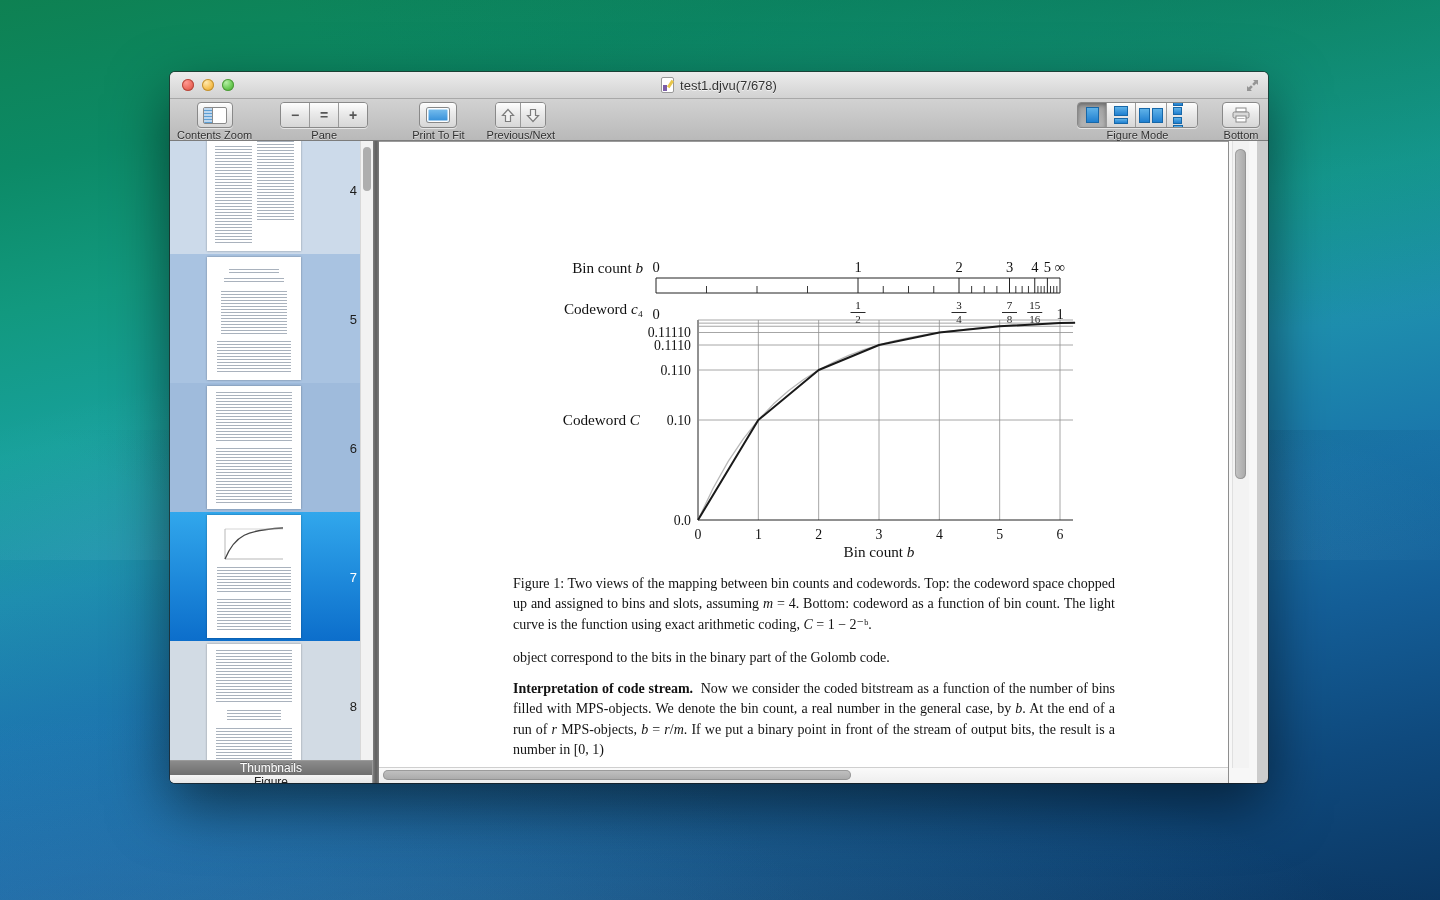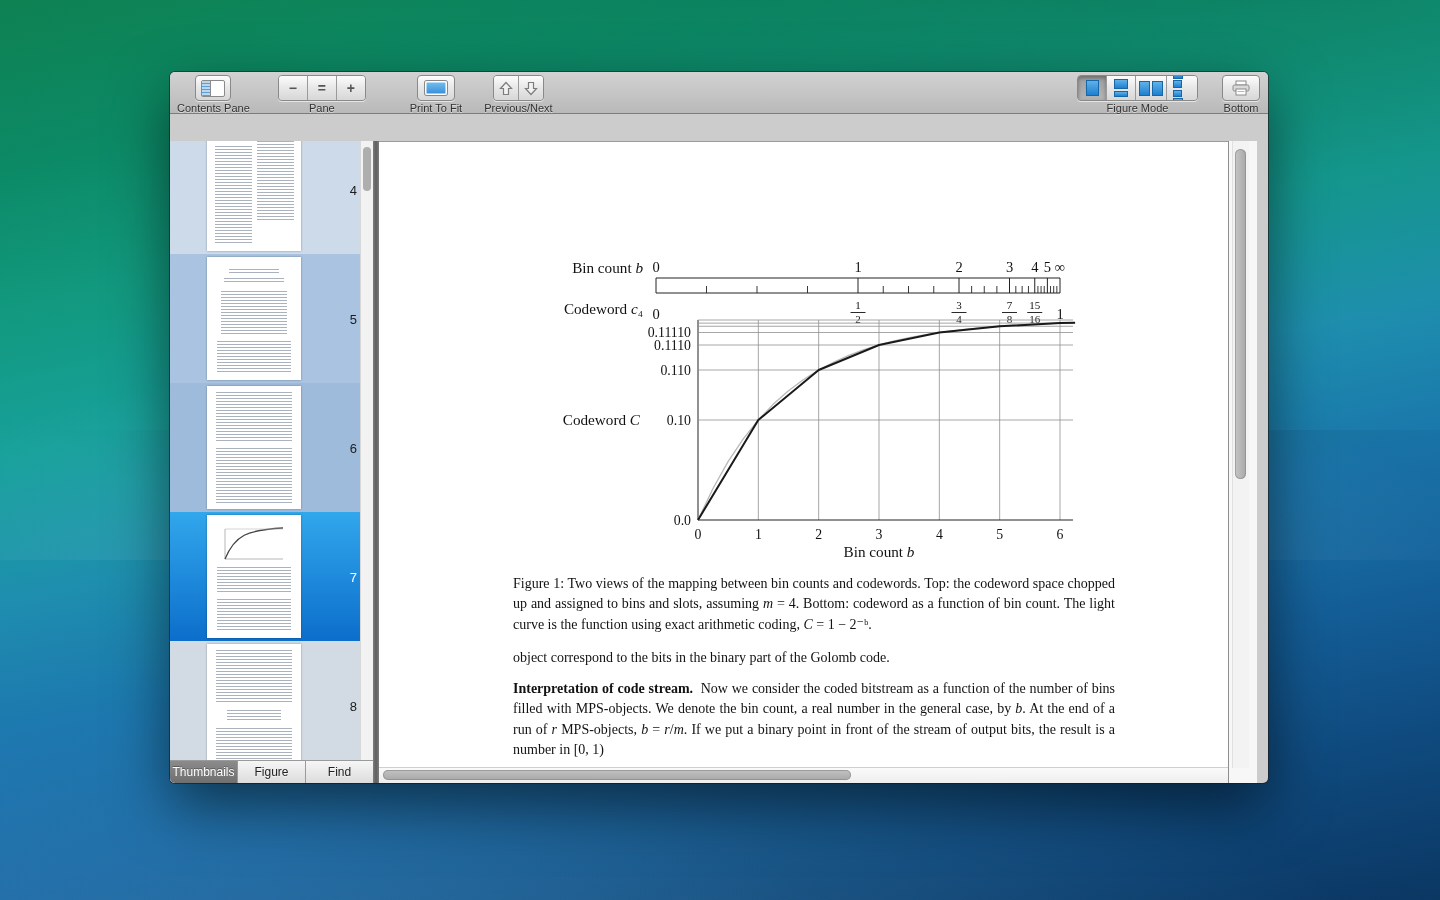--- a/index.html
+++ b/index.html
@@ -78,21 +78,21 @@
   .thumb-row.selected{background:linear-gradient(#31a7ec,#0c6ecb) !important;}
   .thumb-page{position:absolute;left:37px;top:3px;width:94px;height:123px;background:#fff;
     box-shadow:0 0 2px rgba(0,0,0,.35);overflow:hidden;}
   .pagenum{position:absolute;right:16px;top:50%;transform:translateY(-50%);
     font-size:13px;color:#1c1c1c;}
   .thumb-row.selected .pagenum{color:#fff;}
   .tl{background:repeating-linear-gradient(#a9b2bd 0 1px,transparent 1px 3px);}
   .sscroll{position:absolute;right:0;top:0;bottom:0;width:12px;background:#f2f2f2;border-left:1px solid #d8d8d8;}
   .sscroll .thumb{position:absolute;left:1.5px;top:6px;width:8px;height:44px;border-radius:5px;background:#aeaeae;}
   .tabbar{position:absolute;left:0;right:0;bottom:0;height:22px;display:flex;
-    background:linear-gradient(#efefef,#d9d9d9);border-top:1px solid #9a9a9a;}
+    background:linear-gradient(#efefef,#d9d9d9);border-top:1px solid #9a9a9a;flex-direction:column;}
   .tab{flex:1;display:flex;align-items:center;justify-content:center;font-size:12px;color:#222;
     border-right:1px solid #9a9a9a;background:linear-gradient(#f6f6f6,#dcdcdc);text-shadow:0 1px 0 rgba(255,255,255,.6);}
   .tab:last-child{border-right:none;}
   .tab.selected{background:linear-gradient(#8b8b8b,#6f6f6f);color:#fff;text-shadow:0 -1px 0 rgba(0,0,0,.3);}
 
   .divider{width:6px;background:linear-gradient(90deg,#7d7d7d,#5f5f5f,#7d7d7d);}
 
   
   .main{width:849px;position:relative;background:#fff;overflow:hidden;}
   .docpane{position:absolute;left:0;top:0;right:0;bottom:15px;overflow:hidden;background:#fff;border-top:1px solid #9b9b9b;}
@@ -116,27 +116,42 @@
 </head>
 <body>
 
 <div class="desktop">
   <div class="wave wave1"></div>
   <div class="wave wave2"></div>
   <div class="wave wave3"></div>
 
   <div class="window">
 
+    <div class="titlebar">
+      <div class="lights">
+        <div class="light red"></div>
+        <div class="light yellow"></div>
+        <div class="light green"></div>
+      </div>
+      <div class="title-wrap">
+        <div class="doc-icon"></div>
+        <div class="title-text">test1.djvu(7/678)</div>
+      </div>
+      <svg class="fs-icon" viewBox="0 0 13 13">
+        <path d="M7 1 L12 1 L12 6 L10.4 4.4 L8 6.8 L6.2 5 L8.6 2.6 Z" fill="#6f6f6f"></path>
+        <path d="M6 12 L1 12 L1 7 L2.6 8.6 L5 6.2 L6.8 8 L4.4 10.4 Z" fill="#6f6f6f"></path>
+      </svg>
+    </div>
 
     <div class="toolbar">
       <div class="tgroup">
         <div class="btn" style="width:34px">
           <div class="cp-icon"></div>
         </div>
-        <div class="tlabel">Contents Pane</div>
+        <div class="tlabel">Contents Zoom</div>
       </div>
 
       <div class="tgroup" style="margin-left:10px">
         <div class="seg">
           <div style="width:28px">
               <span class="zoomglyph">−</span>
             </div>
           <div style="width:28px">
               <span class="zoomglyph">=</span>
             </div>

